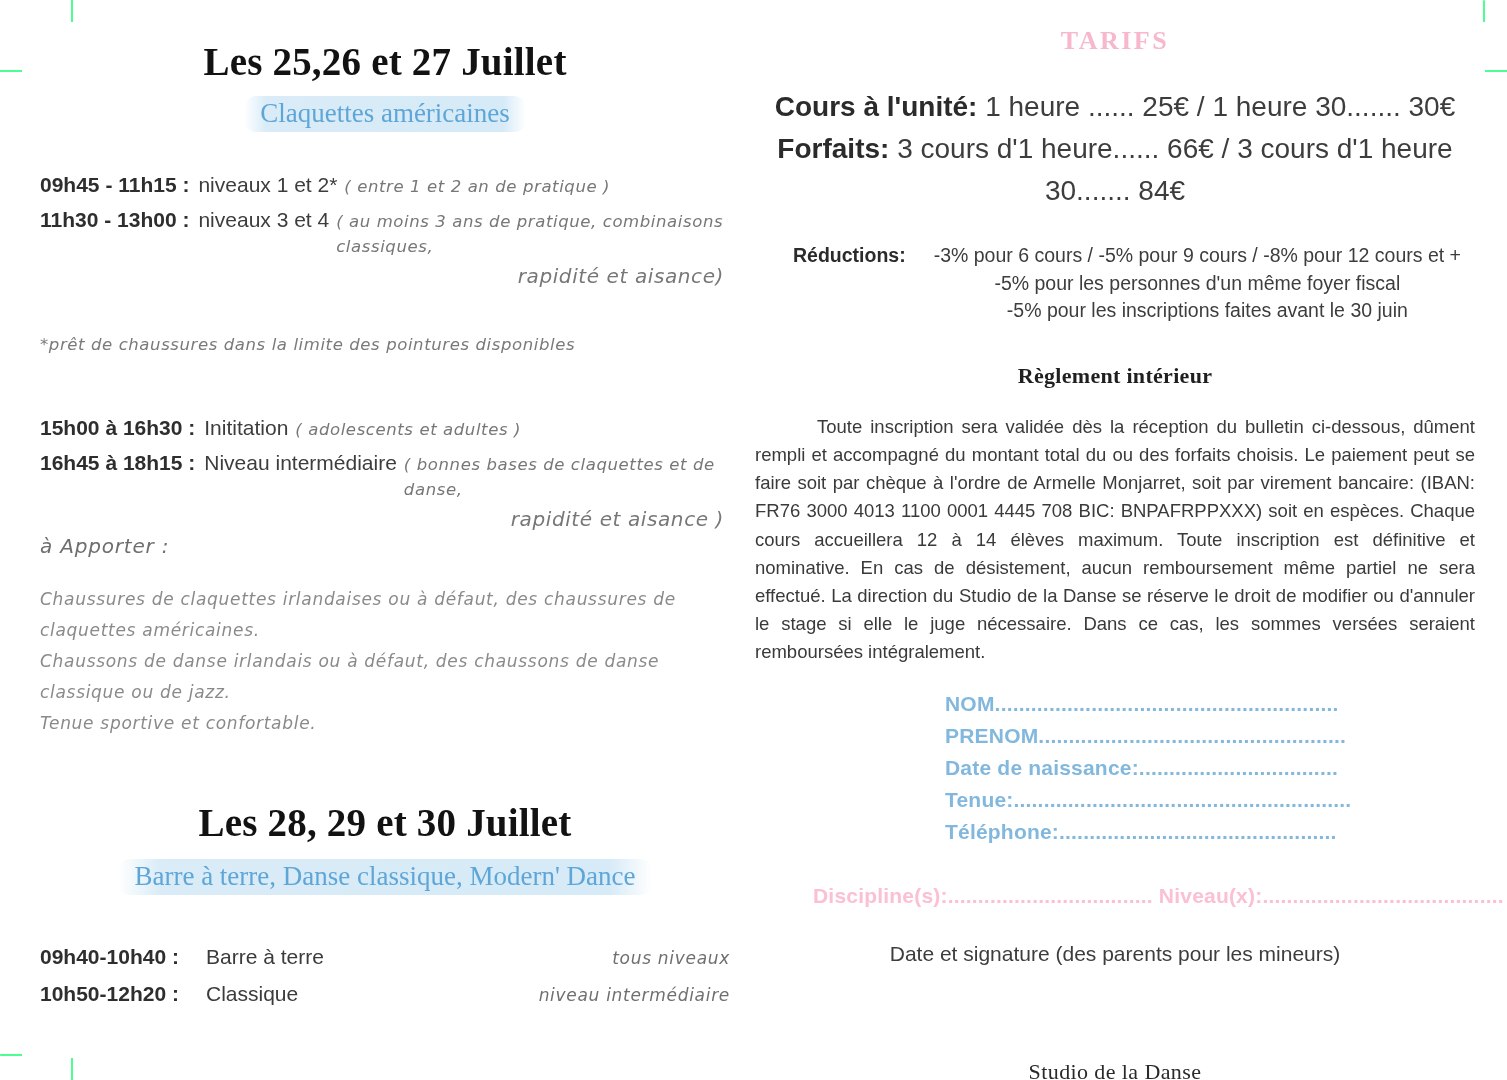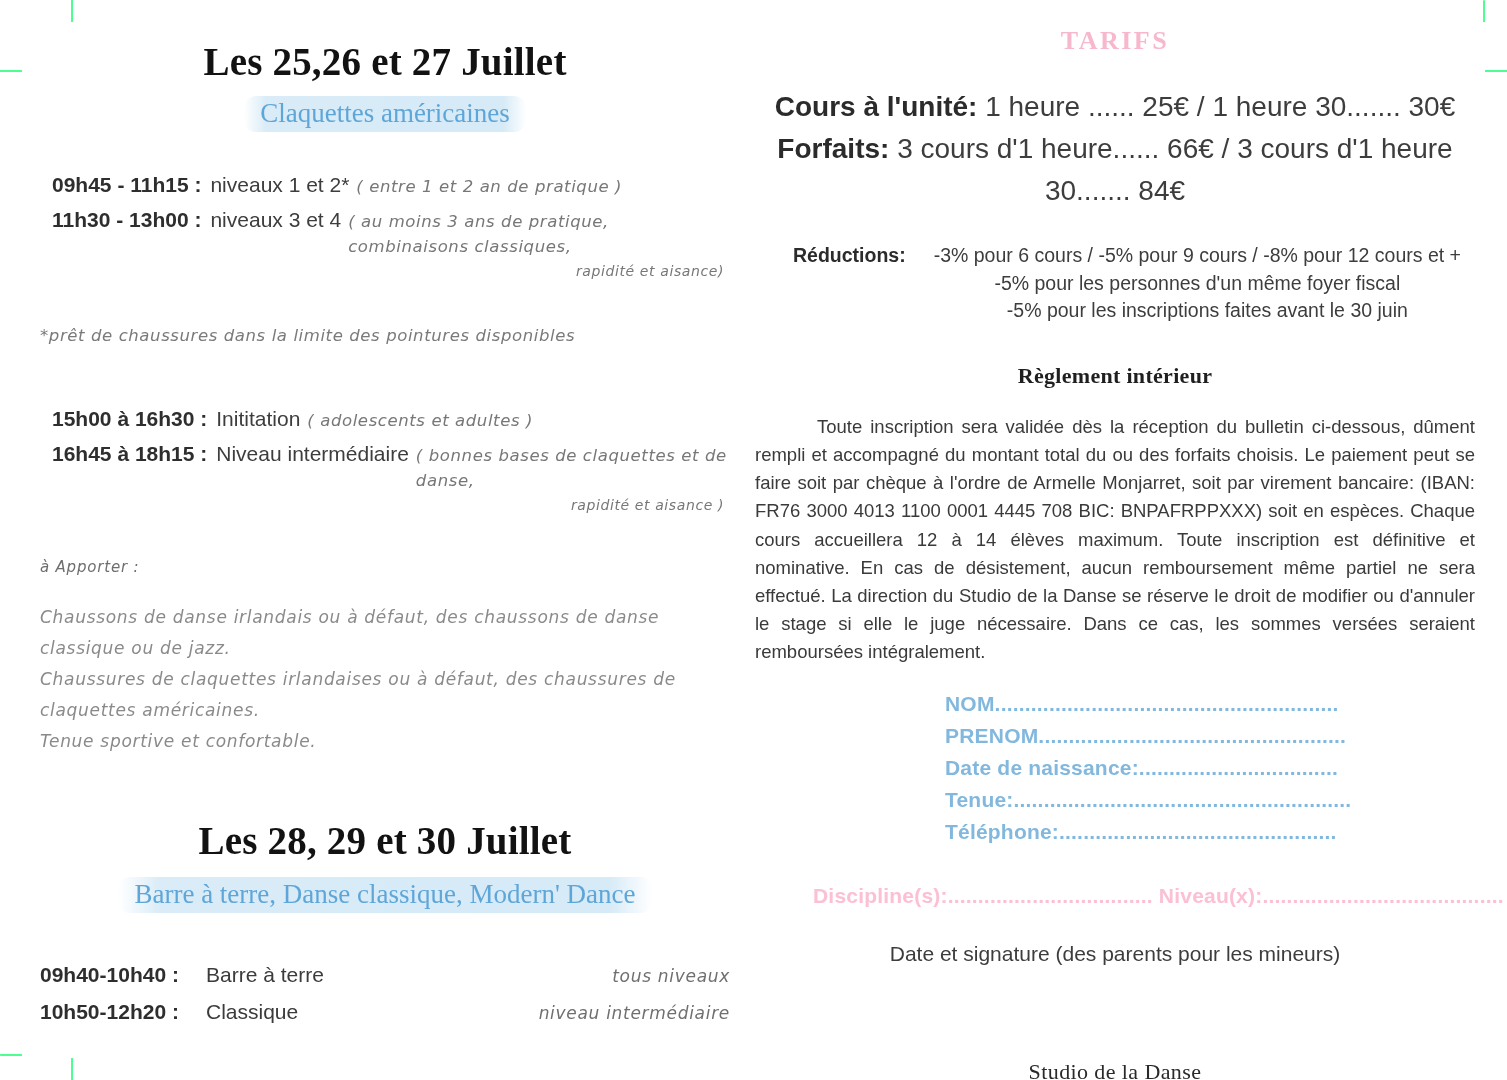--- a/index.html
+++ b/index.html
@@ -68,21 +68,20 @@
   .sched {
     margin-top: 40px;
   }
   .sched-row {
     display: flex;
     align-items: baseline;
     font-size: 21px;
     line-height: 1.55;
     color: #3d3d3d;
     margin-bottom: 2px;
-    margin-left: 12px;
   }
   .sched-time {
     font-weight: 700;
     white-space: nowrap;
     color: #2e2e2e;
   }
   .sched-label {
     margin-left: 9px;
     white-space: nowrap;
   }
@@ -91,21 +90,21 @@
     font-style: italic;
     font-size: 16.5px;
     color: #777777;
     letter-spacing: 0.6px;
     margin-left: 7px;
     line-height: 1.5;
   }
   .hand-cont {
     font-family: "DejaVu Sans", sans-serif;
     font-style: italic;
-    font-size: 14px;
+    font-size: 20px;
     color: #777777;
     letter-spacing: 0.6px;
     text-align: right;
     line-height: 1.5;
     padding-right: 6px;
   }
   .note-star {
     font-family: "DejaVu Sans", sans-serif;
     font-style: italic;
     font-size: 16.5px;
@@ -129,24 +128,23 @@
     font-style: italic;
     font-size: 17px;
     color: #6f6f6f;
     letter-spacing: 0.7px;
     white-space: nowrap;
   }
 
   .bring-title {
     font-family: "DejaVu Sans", sans-serif;
     font-style: italic;
-    font-size: 15px;
+    font-size: 20px;
     color: #6e6e6e;
     letter-spacing: 0.8px;
-    margin-top: 42px;
   }
   .bring-list {
     margin-top: 26px;
   }
   .bring-list div {
     font-family: "DejaVu Sans", sans-serif;
     font-style: italic;
     font-size: 17px;
     color: #8a8a8a;
     letter-spacing: 0.7px;
@@ -297,22 +295,22 @@
         <div class="sched-row">
           <span class="sched-time">16h45 à 18h15 :</span>
           <span class="sched-label">Niveau intermédiaire</span>
           <span class="hand">( bonnes bases de claquettes et de danse,</span>
         </div>
         <div class="hand-cont">rapidité et aisance )</div>
       </div>
 
       <div class="bring-title">à Apporter :</div>
       <div class="bring-list">
+        <div>Chaussures de claquettes irlandaises ou à défaut, des chaussures de claquettes américaines.</div>
         <div>Chaussons de danse irlandais ou à défaut, des chaussons de danse classique ou de jazz.</div>
-        <div>Chaussures de claquettes irlandaises ou à défaut, des chaussures de claquettes américaines.</div>
         <div>Tenue sportive et confortable.</div>
       </div>
     </div>
 
     <div style="margin-top:62px;">
       <div class="date-title">Les 28, 29 et 30  Juillet</div>
       <div class="subject-title" style="margin-top:14px;">
         <span class="hl">Barre à terre, Danse classique, Modern' Dance</span>
       </div>
 

